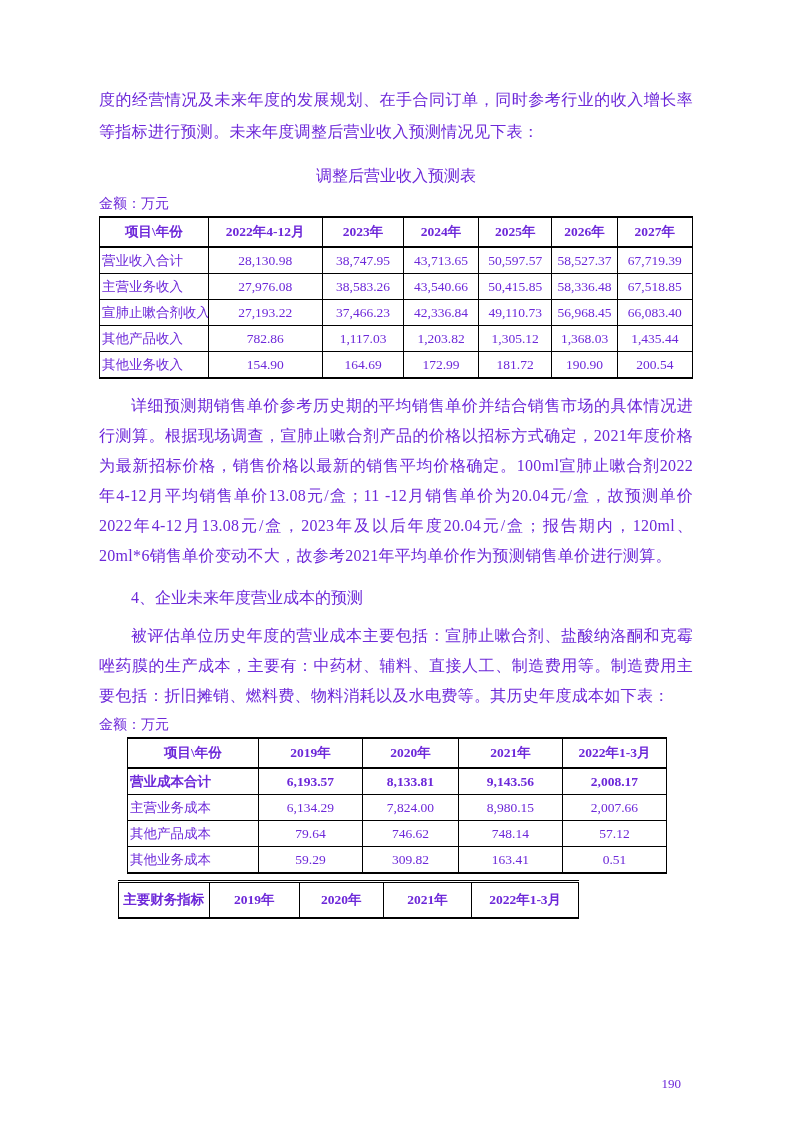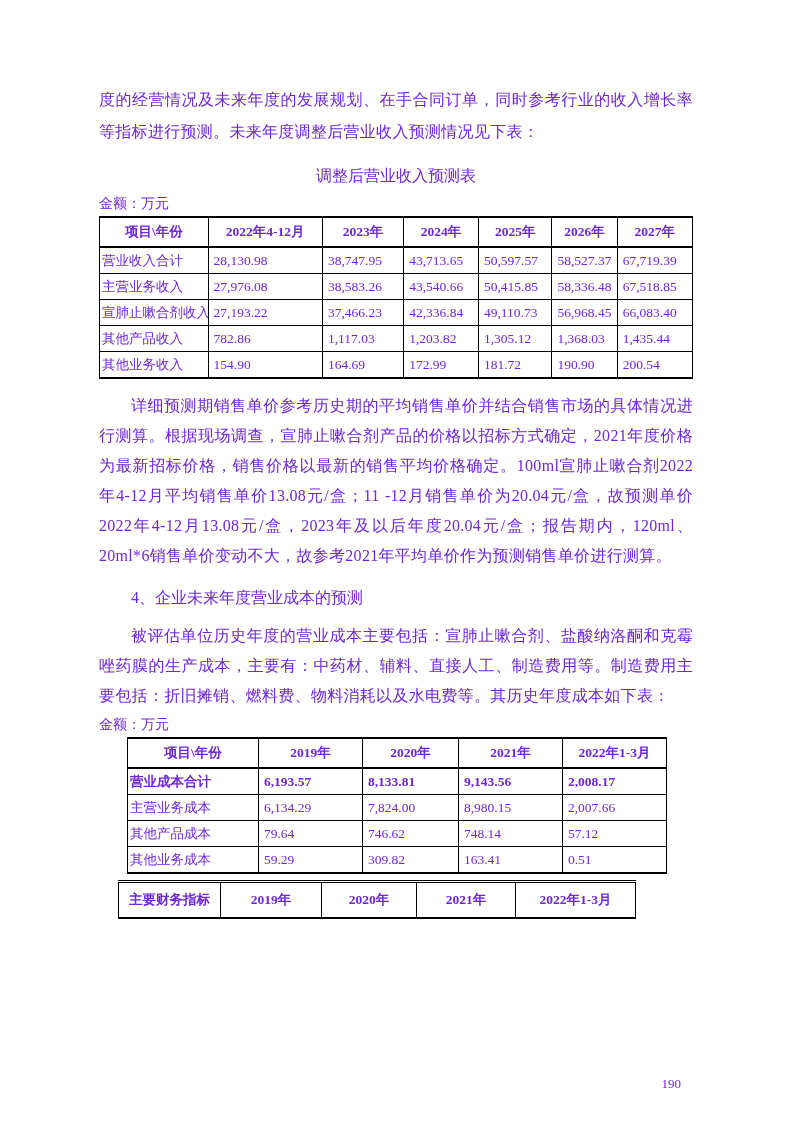--- a/index.html
+++ b/index.html
@@ -55,25 +55,25 @@
   .data-tbl th, .data-tbl td { border:1px solid #000; overflow:hidden; white-space:nowrap; }
   .data-tbl th {
     font-weight:bold;
     text-align:center;
     padding:5px 2px;
     line-height:18px;
   }
   .data-tbl thead tr { border-bottom:2px solid #000; }
   .data-tbl td { line-height:17px; }
   .data-tbl td.label-cell { text-align:left; padding:4px 2px; }
-  .data-tbl td.num-cell   { text-align:left;  padding:4px 5px; }
+  .data-tbl td.num-cell   { text-align:center;  padding:4px 5px; }
   .data-tbl tr.bold-row td { font-weight:bold; }
   #table1 { width:594px; }
   #table2 { width:540px; margin-left:28px; }
-  #table3 { width:518px; margin-left:19px; margin-top:6px; border-top:3px double #000; }
+  #table3 { width:461px; margin-left:19px; margin-top:6px; border-top:3px double #000; }
   #table3 th { padding:8px 2px; }
   #para3 { margin-top:8px; }
   #para2 { margin-top:12px; }
   #para4 { margin-top:10px; }
   .page-number {
     position:absolute;
     top:1076px; right:112px;
     font-size:13px;
     line-height:16px;
   }

